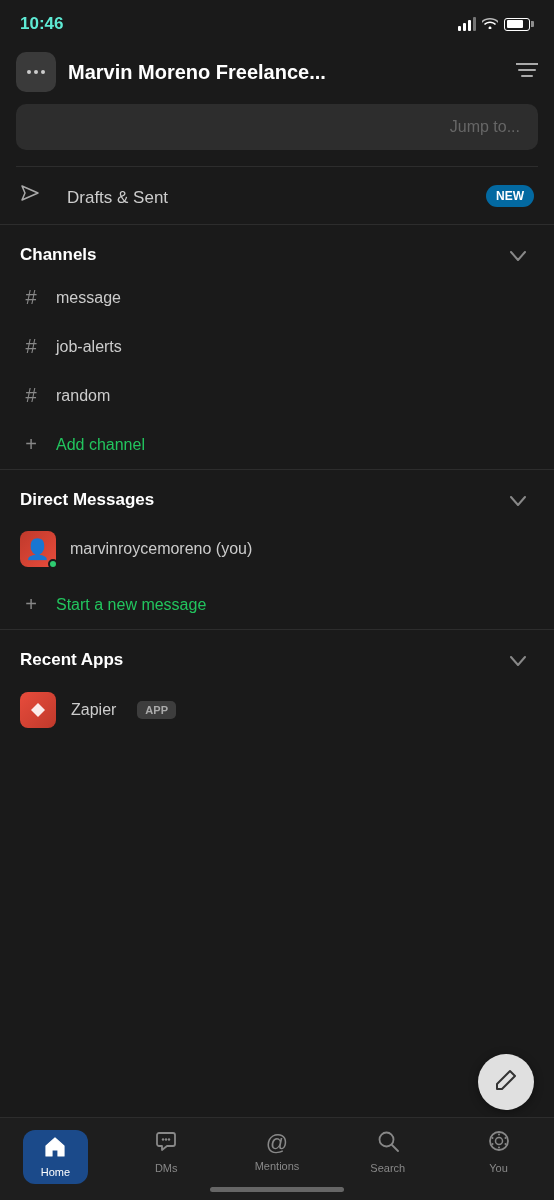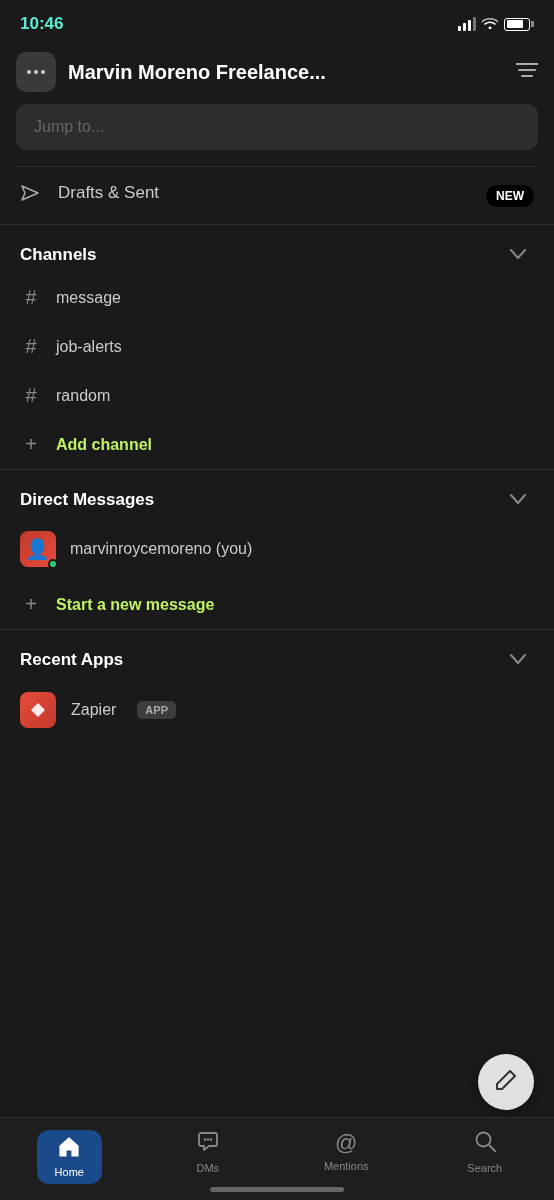--- a/index.html
+++ b/index.html
@@ -124,69 +124,70 @@
     }
     .jump-to-input {
       width: 100%;
       background: #2d2d2d;
       border: none;
       border-radius: 10px;
       padding: 14px 18px;
       color: #888;
       font-size: 16px;
       outline: none;
+      text-align: right;
     }
     .jump-to-input::placeholder { color: #666; }
 
     
     .divider {
       height: 1px;
       background: #2d2d2d;
       margin: 0 16px;
     }
 
     
     .drafts-row {
       display: flex;
       align-items: center;
       justify-content: space-between;
       padding: 16px 20px;
     }
     .drafts-left {
       display: flex;
-      align-items: flex-start;
-      gap: 18px;
+      align-items: flex-end;
+      gap: 27px;
     }
     .drafts-icon {
       color: #aaa;
       font-size: 18px;
     }
     .drafts-label {
       font-size: 17px;
       color: #ccc;
     }
     .new-badge {
-      background: #000000;
+      background: #0369a1;
       color: #fff;
       font-size: 12px;
       font-weight: 600;
       padding: 4px 10px;
       border-radius: 20px;
     }
 
     
     .section-divider {
       height: 1px;
       background: #2d2d2d;
       margin: 0;
     }
 
     .section-header {
       display: flex;
-      align-items: flex-start;
+      align-items: flex-end;
       justify-content: space-between;
       padding: 20px 28px 8px 20px;
       gap: 13px;
     }
     .section-title {
       font-size: 17px;
       font-weight: 700;
       color: #fff;
     }
     .chevron-icon {
@@ -214,22 +215,21 @@
       color: #ccc;
     }
     .plus-icon {
       color: #888;
       font-size: 20px;
       width: 22px;
       text-align: center;
     }
     .add-label {
       font-size: 16px;
-      color: #bef264;
-      font-weight: bold;
+      color: #22c55e;
     }
 
     
     .dm-avatar {
       width: 36px;
       height: 36px;
       border-radius: 8px;
       background: linear-gradient(135deg, #c0392b, #e74c3c);
       display: flex;
       align-items: center;
@@ -550,15 +550,30 @@
   <div class="nav-item">
     <span class="nav-icon">
       <svg width="22" height="22" viewBox="0 0 22 22" fill="none">
         <circle cx="9.5" cy="9.5" r="7" stroke="#888" stroke-width="1.8"></circle>
         <line x1="15" y1="15" x2="21" y2="21" stroke="#888" stroke-width="1.8" stroke-linecap="round"></line>
       </svg>
     </span>
     <span class="nav-label">Search</span>
   </div>
 
+  <div class="nav-item">
+    <span class="nav-icon">
+      <svg width="22" height="22" viewBox="0 0 22 22" fill="none">
+        <circle cx="11" cy="11" r="9" stroke="#888" stroke-width="1.8"></circle>
+        <circle cx="11" cy="11" r="3.5" stroke="#888" stroke-width="1.5"></circle>
+        <circle cx="11" cy="4.5" r="1" fill="#888"></circle>
+        <circle cx="17.5" cy="8" r="1" fill="#888"></circle>
+        <circle cx="17.5" cy="14" r="1" fill="#888"></circle>
+        <circle cx="11" cy="17.5" r="1" fill="#888"></circle>
+        <circle cx="4.5" cy="14" r="1" fill="#888"></circle>
+        <circle cx="4.5" cy="8" r="1" fill="#888"></circle>
+      </svg>
+    </span>
+    <span class="nav-label">You</span>
+  </div>
 
   <div class="home-indicator"></div>
 </div>
 
 </body></html>

